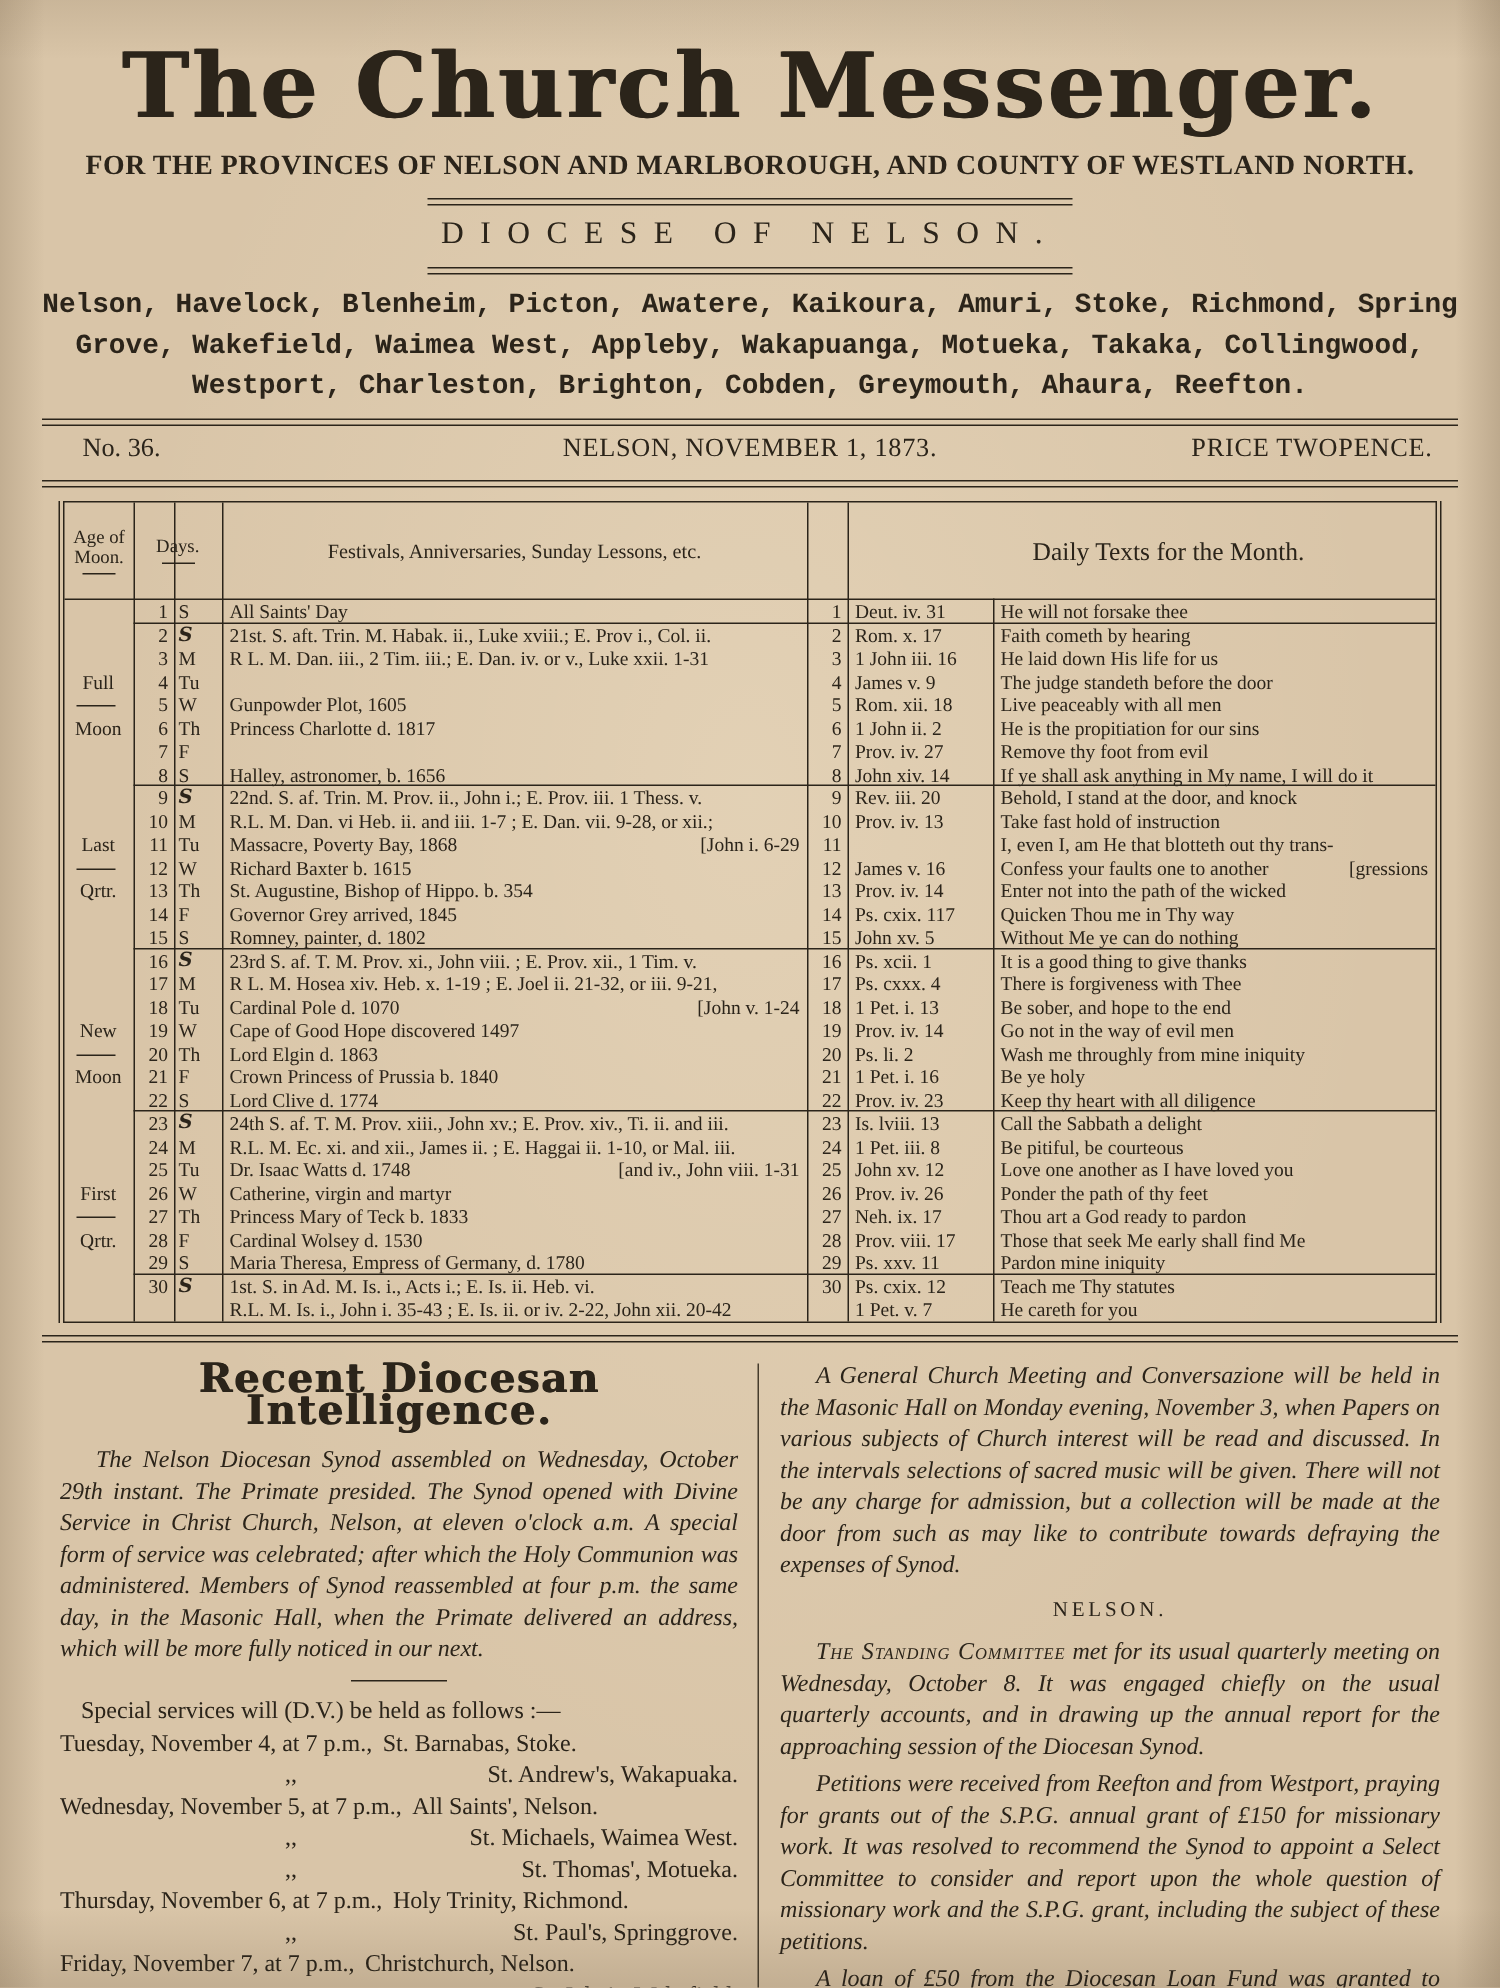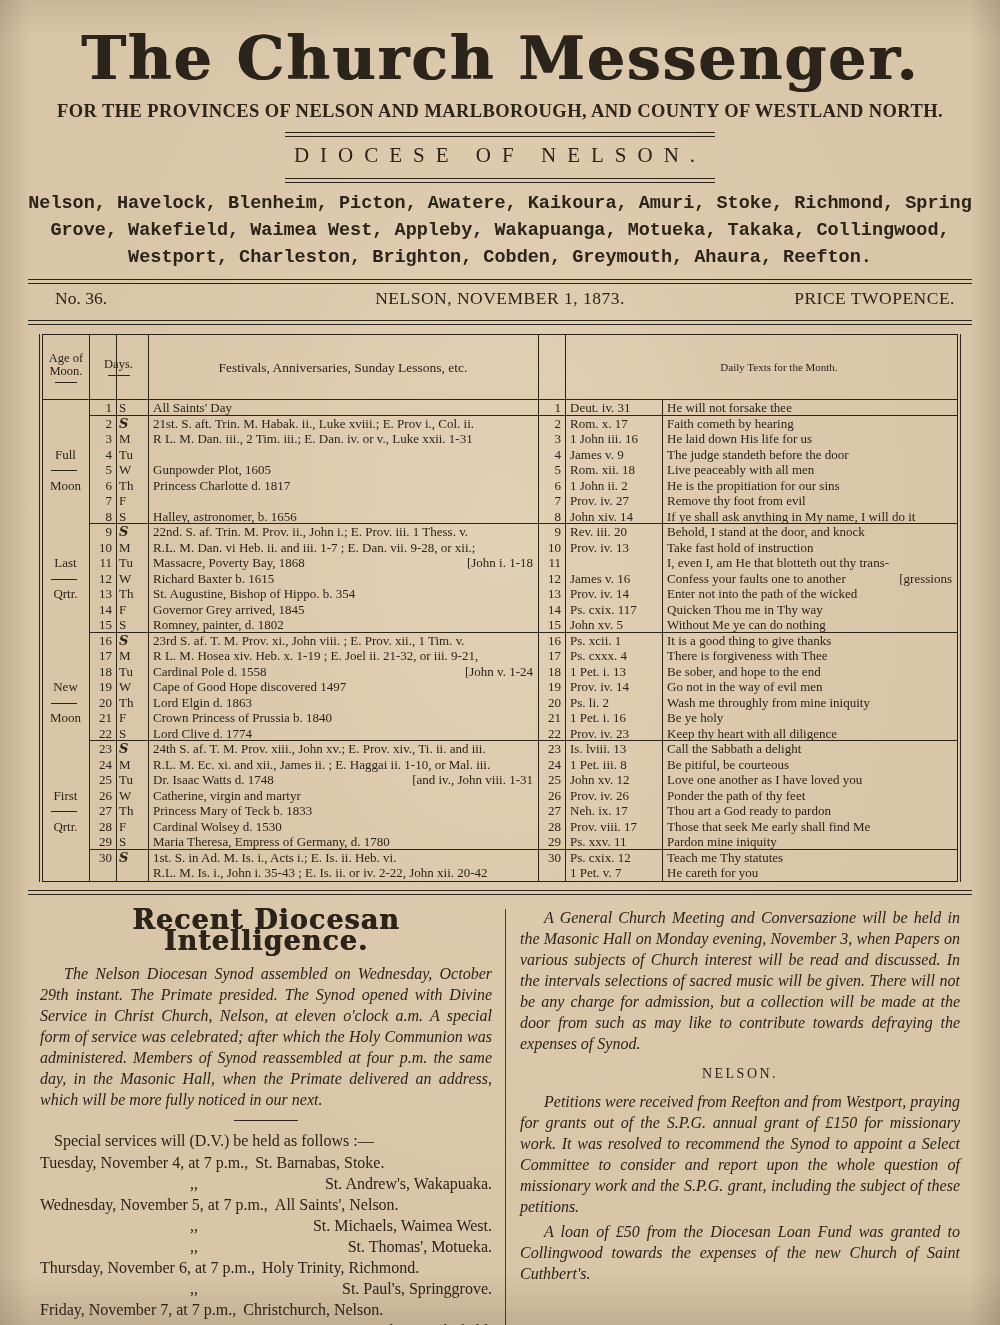--- a/index.html
+++ b/index.html
@@ -89,21 +89,21 @@
     display:grid;
     grid-template-columns:46px 27px 32px 390px 27px 97px 1fr;
     height:64px;
     border-bottom:1px solid var(--ink);
     font-size:12.5px;
     line-height:13px;
   }
   .thead .hc{display:flex;flex-direction:column;align-items:center;justify-content:center;text-align:center;}
   .hdash{width:22px;border-top:1px solid var(--ink);margin-top:4px;}
   .th-fest{font-size:13.5px;}
-  .th-texts{grid-column:6/8;font-size:11px;padding-left:36px;}
+  .th-texts{grid-column:6/8;font-size:17px;padding-left:36px;}
   .tbody{position:relative;}
   .row{
     position:relative;
     display:grid;
     grid-template-columns:46px 27px 32px 390px 27px 97px 1fr;
   }
   .row.ge::after{
     content:'';position:absolute;left:46px;right:0;bottom:0;height:1px;background:var(--ink);
   }
   .c-n,.c-n2{text-align:right;padding-right:4px;}
@@ -400,21 +400,21 @@
     </div>
   </div>
 
   <div class="row">
     <div class="c-moon"></div>
     <div class="c-n">11</div>
     <div class="c-d">Tu</div>
     <div class="c-fest">
       <div class="lx">
               <span class="fest-t">Massacre, Poverty Bay, 1868</span>
-              <span class="fest-br">[John i. 1-18</span>
+              <span class="fest-br">[John i. 6-29</span>
             </div>
     </div>
     <div class="c-n2">11</div>
     <div class="c-ref"></div>
     <div class="c-text">
       <div class="lx">
               <span class="text-t">I, even I, am He that blotteth out thy trans-</span>
               <span class="text-br"></span>
             </div>
     </div>
@@ -539,21 +539,21 @@
             </div>
     </div>
   </div>
 
   <div class="row">
     <div class="c-moon"></div>
     <div class="c-n">18</div>
     <div class="c-d">Tu</div>
     <div class="c-fest">
       <div class="lx">
-              <span class="fest-t">Cardinal Pole d. 1558</span>
+              <span class="fest-t">Cardinal Pole d. 1070</span>
               <span class="fest-br">[John v. 1-24</span>
             </div>
     </div>
     <div class="c-n2">18</div>
     <div class="c-ref">1 Pet. i. 13</div>
     <div class="c-text">
       <div class="lx">
               <span class="text-t">Be sober, and hope to the end</span>
               <span class="text-br"></span>
             </div>
@@ -869,19 +869,20 @@
     <span class="svc-day">,,</span>
     <span class="svc-church">St. John's, Wakefield.</span>
   </div>
 </div>
 
     </div>
     <div class="col-divider"></div>
     <div class="col-right">
       <p class="para">A General Church Meeting and Conversazione will be held in the Masonic Hall on Monday evening, November 3, when Papers on various subjects of Church interest will be read and discussed. In the intervals selections of sacred music will be given. There will not be any charge for admission, but a collection will be made at the door from such as may like to contribute towards defraying the expenses of Synod.</p>
       <div class="subhead">NELSON.</div>
+      <p class="para"><span class="sc">The Standing Committee</span><span> met for its usual quarterly meeting on Wednesday, October 8. It was engaged chiefly on the usual quarterly accounts, and in drawing up the annual report for the approaching session of the Diocesan Synod.</span></p>
       <p class="para">Petitions were received from Reefton and from Westport, praying for grants out of the S.P.G. annual grant of £150 for missionary work. It was resolved to recommend the Synod to appoint a Select Committee to consider and report upon the whole question of missionary work and the S.P.G. grant, including the subject of these petitions.</p>
       <p class="para">A loan of £50 from the Diocesan Loan Fund was granted to Collingwood towards the expenses of the new Church of Saint Cuthbert's.</p>
 
     </div>
   </div>
 
 </div>
 
 </body></html>

